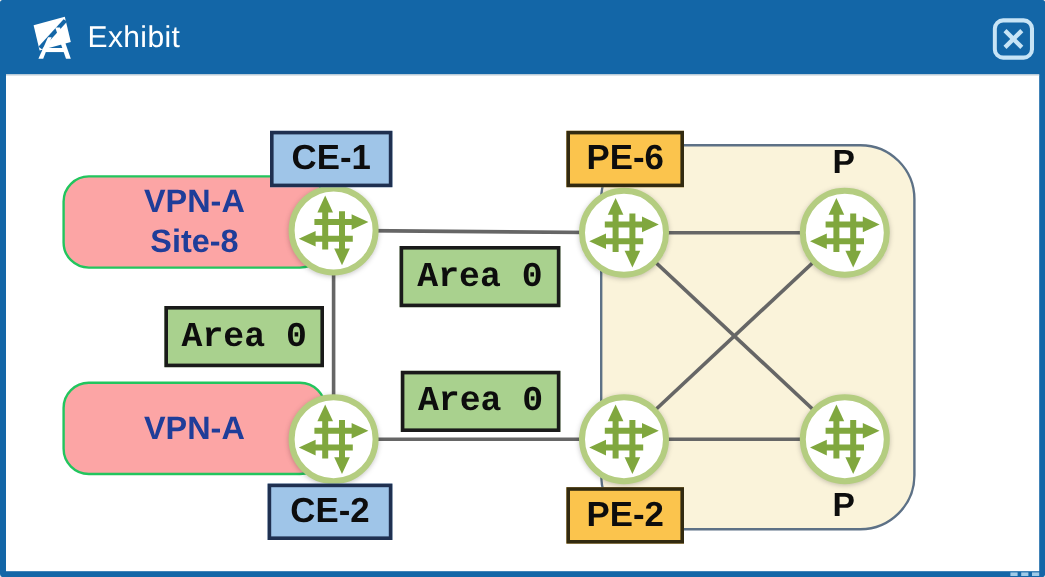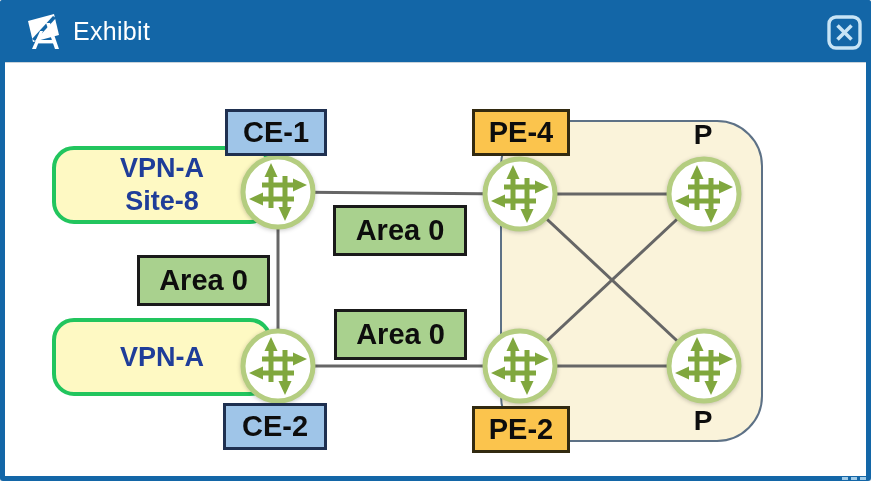--- a/index.html
+++ b/index.html
@@ -35,21 +35,21 @@
   .layer { position:absolute; inset:0;padding-left:40px; }
   .layer.boxes   { z-index:1; }
   .layer.edges   { z-index:2; }
   .layer.routers { z-index:3; }
   .layer.labels  { z-index:4; }
   .layer svg.full { position:absolute; left:0; top:0; }
 
   
   .site-box {
     position:absolute; width:220px; height:78px; border-radius:22px;
-    background:#fef9c3; border:4px solid #22c55e;
+    background:#fca5a5; border:2px solid #22c55e;
     display:flex; flex-direction:column; justify-content:center; align-items:center;
   }
   .site-box .site-line {
     color:#1f3d99; font-weight:bold; font-size:27px; line-height:33px;
   }
 
   
   .core-box {
     position:absolute; left:500px; top:120px; width:263px; height:322px;
     border-radius:46px; background:#faf3da; border:2px solid #5d7186;
@@ -69,21 +69,21 @@
     position:absolute; display:flex; align-items:center; justify-content:center;
     font-weight:bold; font-size:29px; color:#0d0d0d;
   }
   .nlabel.ce { background:#9fc5e8; border:3px solid #1f3050; }
   .nlabel.pe { background:#fbc44d; border:3px solid #322a10; }
   .nlabel.p  { background:transparent; border:none; font-size:28px; }
 
   .area-label {
     position:absolute; display:flex; align-items:center; justify-content:center;
     background:#a9d18e; border:3px solid #1a1a1a;
-    font-weight:bold; font-size:29px; color:#0d0d0d;
+    font-weight:bold; font-size:29px; color:#0d0d0d;font-family:Liberation Mono, monospace;
   }
 
   
   .resize-grip { position:absolute; right:5px; bottom:1px; z-index:5; display:flex; gap:3px; cursor:nwse-resize; }
   .resize-grip i { display:block; width:6px; height:3px; background:#9fcbe8; }
 </style>
 </head>
 <body>
 
 <div class="window">
@@ -249,21 +249,21 @@
         <line x1="56" y1="47" x2="24" y2="47"></line>
         <polygon points="11,47 25,40.5 25,53.5" stroke="none"></polygon>
       </g>
     </svg>
   </div>
       </div>
 
     <div class="layer labels">
       <div class="nlabel ce" style="left:225px; top:109px; width:102px; height:47px;">CE-1</div>
       <div class="nlabel ce" style="left:223px; top:403px; width:104px; height:47px;">CE-2</div>
-      <div class="nlabel pe" style="left:472px; top:109px; width:98px; height:47px;">PE-4</div>
+      <div class="nlabel pe" style="left:472px; top:109px; width:98px; height:47px;">PE-6</div>
       <div class="nlabel pe" style="left:472px; top:406px; width:98px; height:47px;">PE-2</div>
       <div class="nlabel p" style="left:683px; top:116px; width:40px; height:38px;">P</div>
       <div class="nlabel p" style="left:683px; top:402px; width:40px; height:38px;">P</div>
 
       <div class="area-label" style="left:333px; top:205px; width:134px; height:51px;">Area 0</div>
       <div class="area-label" style="left:137px; top:255px; width:133px; height:51px;">Area 0</div>
       <div class="area-label" style="left:334px; top:309px; width:133px; height:51px;">Area 0</div>
     </div>
   </div>
 

